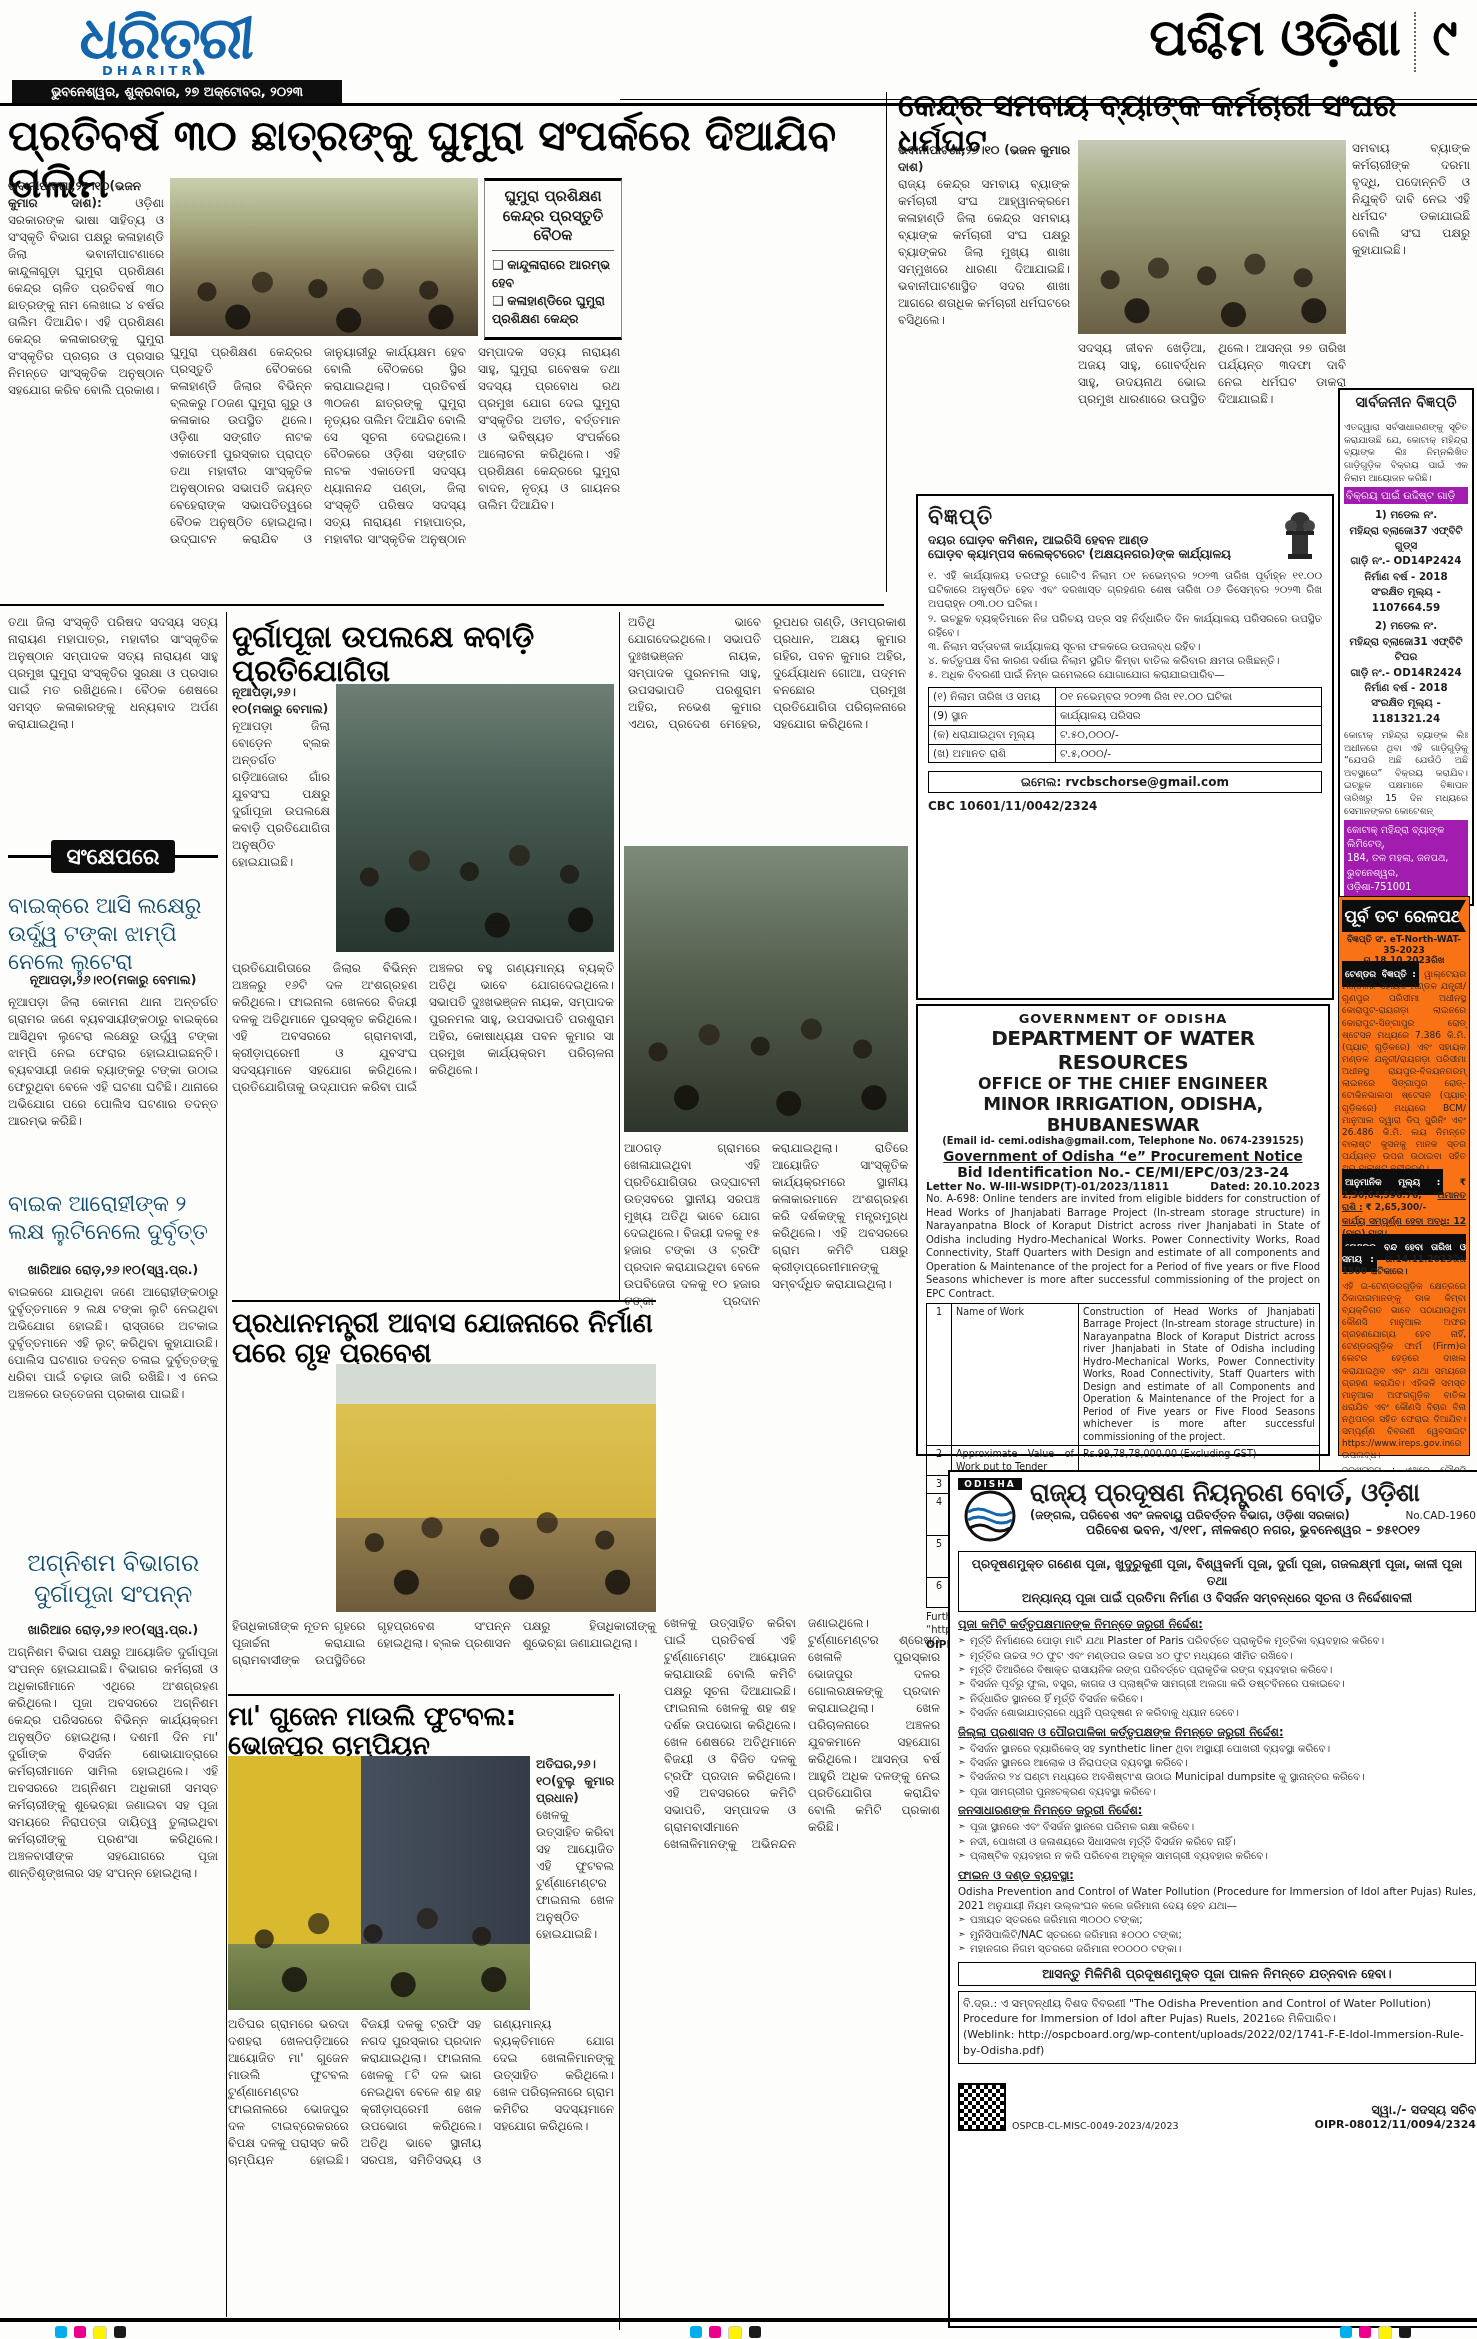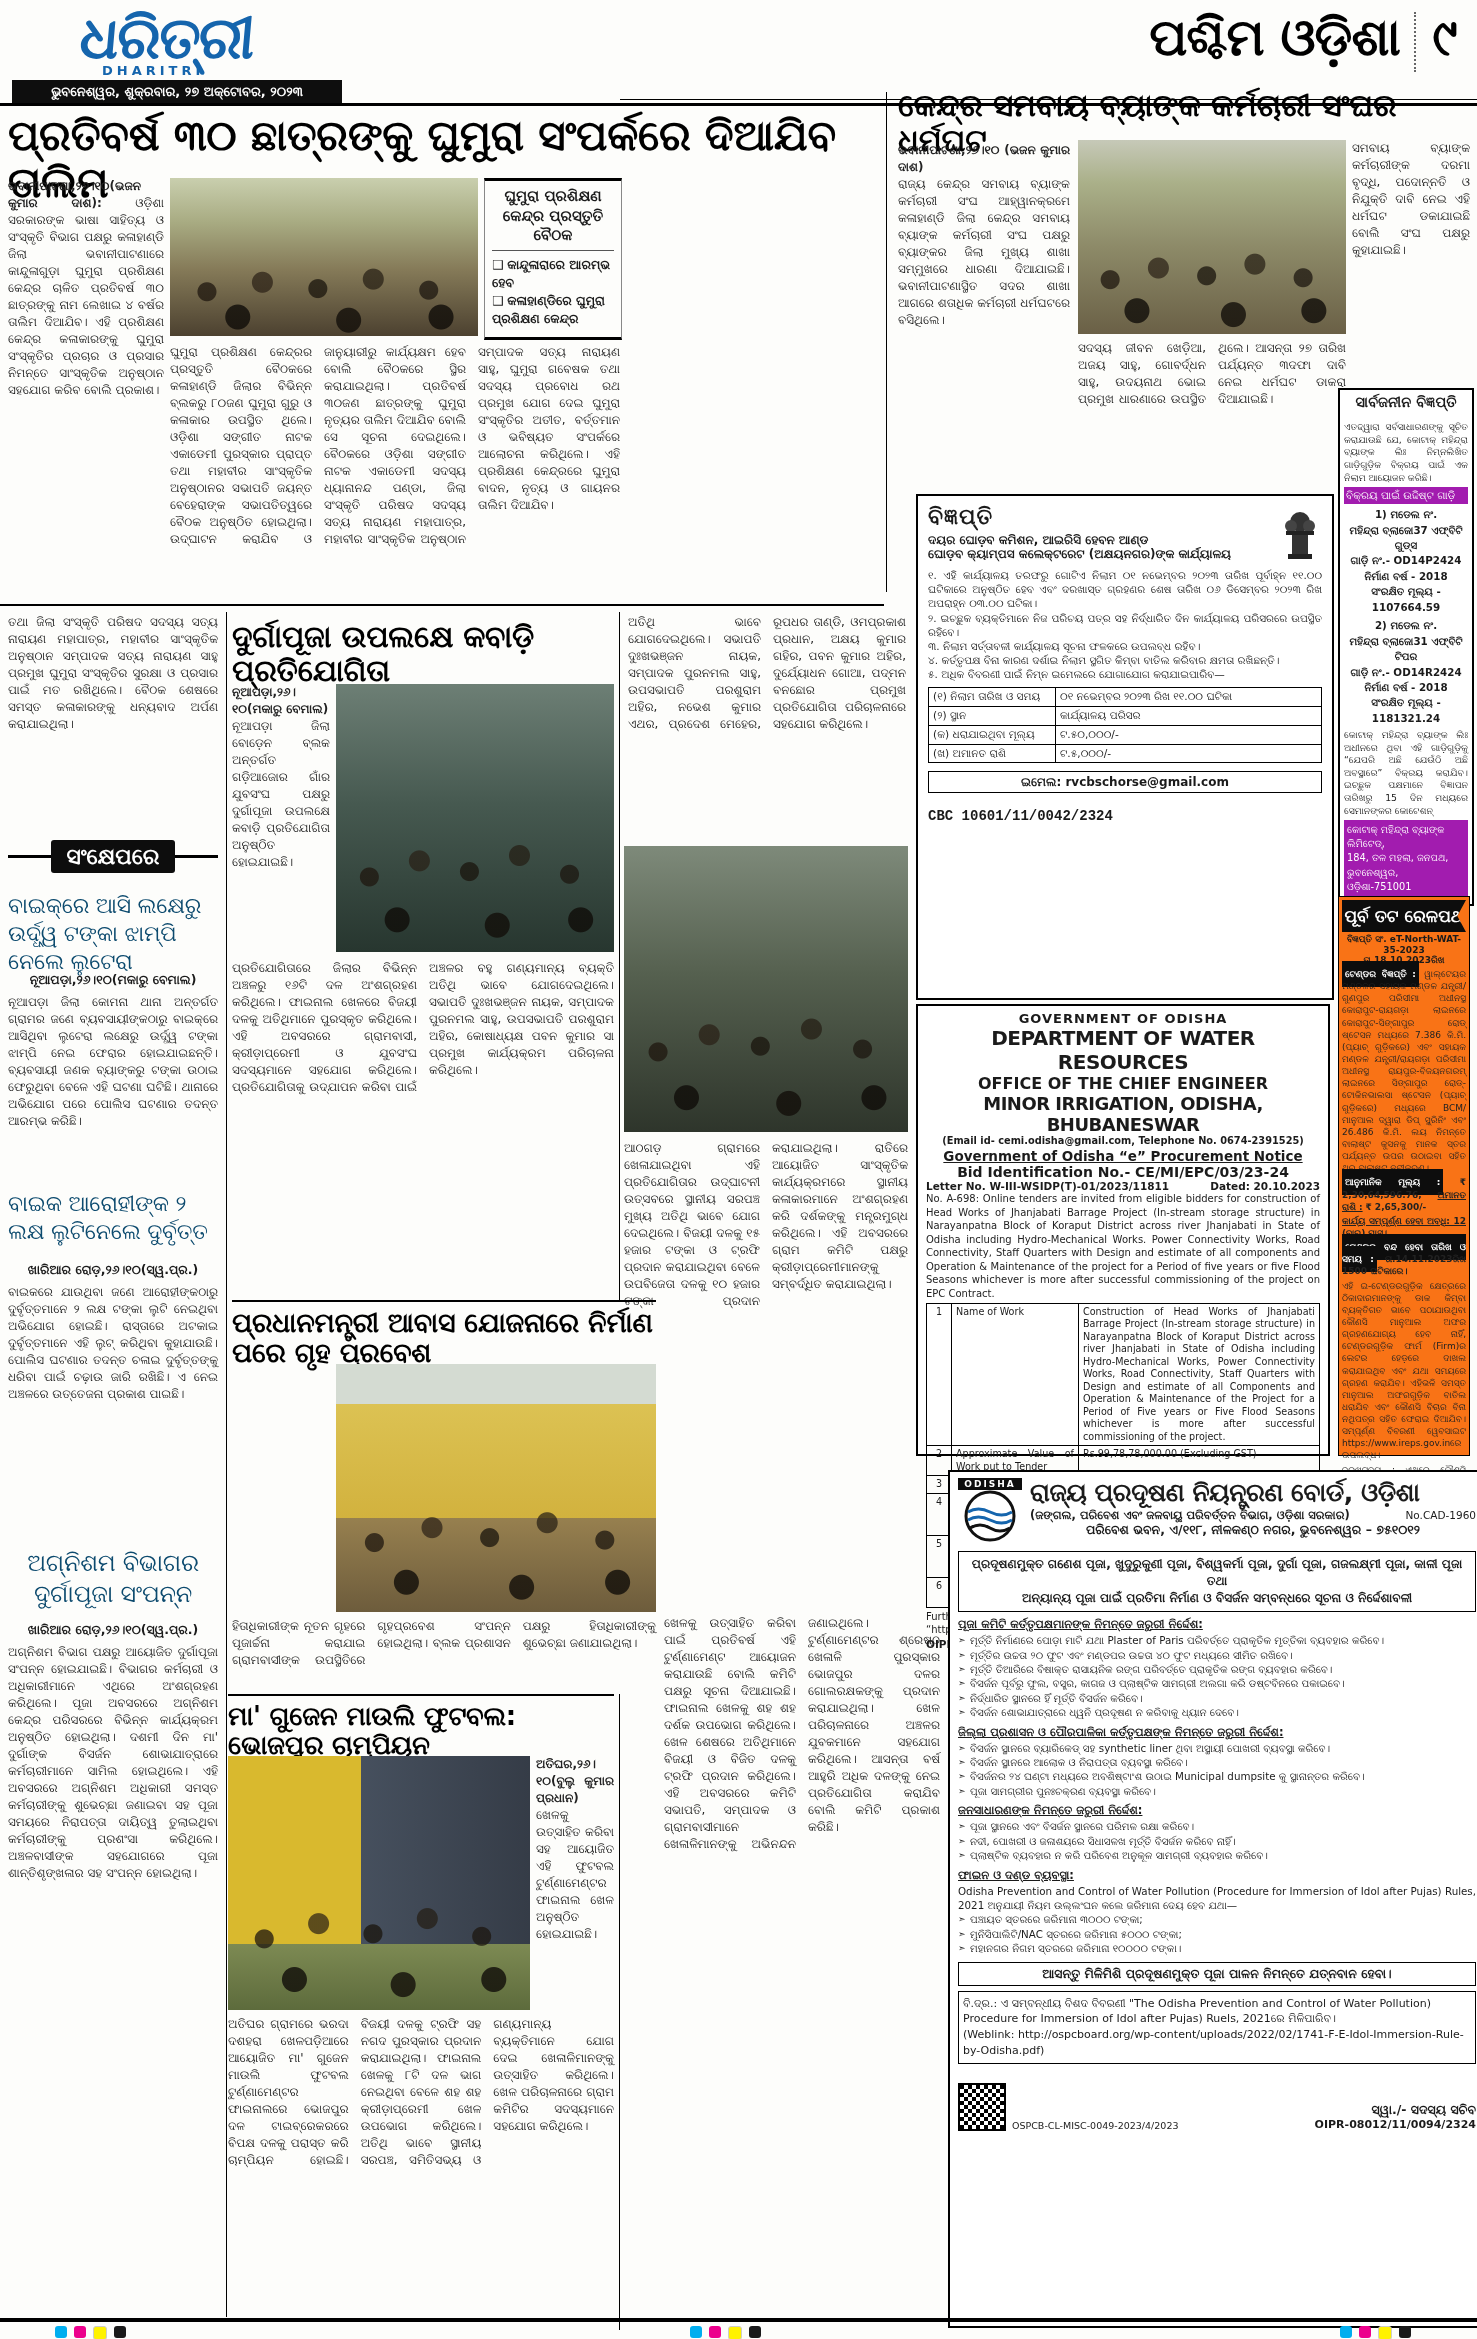--- a/index.html
+++ b/index.html
@@ -134,35 +134,35 @@
         <div class="small-text">୪. କର୍ତ୍ତୃପକ୍ଷ ବିନା କାରଣ ଦର୍ଶାଇ ନିଲାମ ସ୍ଥଗିତ କିମ୍ବା ବାତିଲ କରିବାର କ୍ଷମତା ରଖିଛନ୍ତି।</div>
         <div class="small-text">୫. ଅଧିକ ବିବରଣୀ ପାଇଁ ନିମ୍ନ ଇମେଲରେ ଯୋଗାଯୋଗ କରାଯାଇପାରିବ—</div>
       </div>
     <table class="gov-table" style="margin-top:6px;">
       <tbody>
           <tr>
             <td class="lbl">(୧) ନିଲାମ ତାରିଖ ଓ ସମୟ</td>
             <td>୦୧ ନଭେମ୍ବର ୨୦୨୩ ରିଖ ୧୧.୦୦ ଘଟିକା</td>
           </tr>
       <tr>
-            <td class="lbl">(୨) ସ୍ଥାନ</td>
+            <td class="lbl">(9) ସ୍ଥାନ</td>
             <td>କାର୍ଯ୍ୟାଳୟ ପରିସର</td>
           </tr>
       <tr>
             <td class="lbl">(କ) ଧରାଯାଇଥିବା ମୂଲ୍ୟ</td>
             <td>ଟ.୫୦,୦୦୦/-</td>
           </tr>
       <tr>
             <td class="lbl">(ଖ) ଅମାନତ ରାଶି</td>
             <td>ଟ.୫,୦୦୦/-</td>
           </tr>
     </tbody>
       </table>
     <div style="border:1px solid #000;margin-top:8px;text-align:center;font-weight:bold;font-size:12px;padding:3px;">ଇମେଲ: rvcbschorse@gmail.com</div>
-    <div style="font-size:14px;font-weight:bold;margin-top:15px;font-family:Liberation Mono, monospace;">CBC 10601/11/0042/2324</div>
+    <div style="font-size:12px;font-weight:bold;margin-top:6px;">CBC 10601/11/0042/2324</div>
   </div>
 
   <div class="abs notice-box" style="left:916px;top:1004px;width:394px;height:438px;padding:5px 8px;">
     <div class="center" style="font-weight:bold;font-size:13px;letter-spacing:1px;">GOVERNMENT OF ODISHA</div>
     <div class="center" style="font-weight:800;font-size:20px;letter-spacing:-.5px;">DEPARTMENT OF WATER RESOURCES</div>
     <div class="center" style="font-weight:800;font-size:16px;">OFFICE OF THE CHIEF ENGINEER</div>
     <div class="center" style="font-weight:800;font-size:18px;letter-spacing:-.5px;">MINOR IRRIGATION, ODISHA, BHUBANESWAR</div>
     <div class="center" style="font-weight:bold;font-size:9.8px;">(Email id- cemi.odisha@gmail.com, Telephone No. 0674-2391525)</div>
     <div class="center" style="font-weight:bold;font-size:13.5px;text-decoration:underline;margin-top:2px;">Government of Odisha “e” Procurement Notice</div>
     <div class="center" style="font-weight:800;font-size:14px;">Bid Identification No.- CE/MI/EPC/03/23-24</div>

